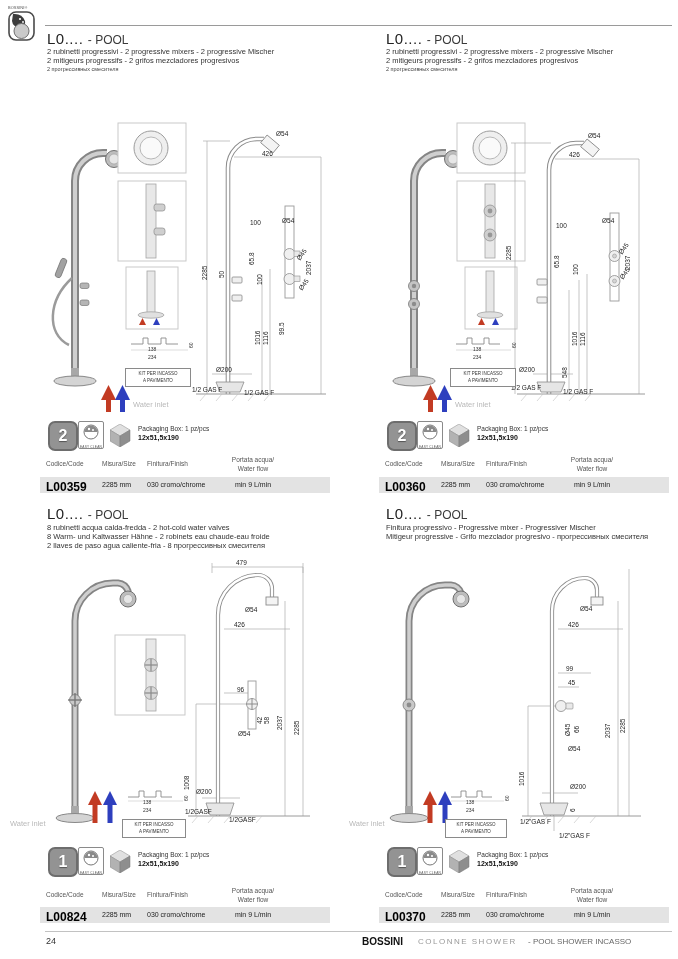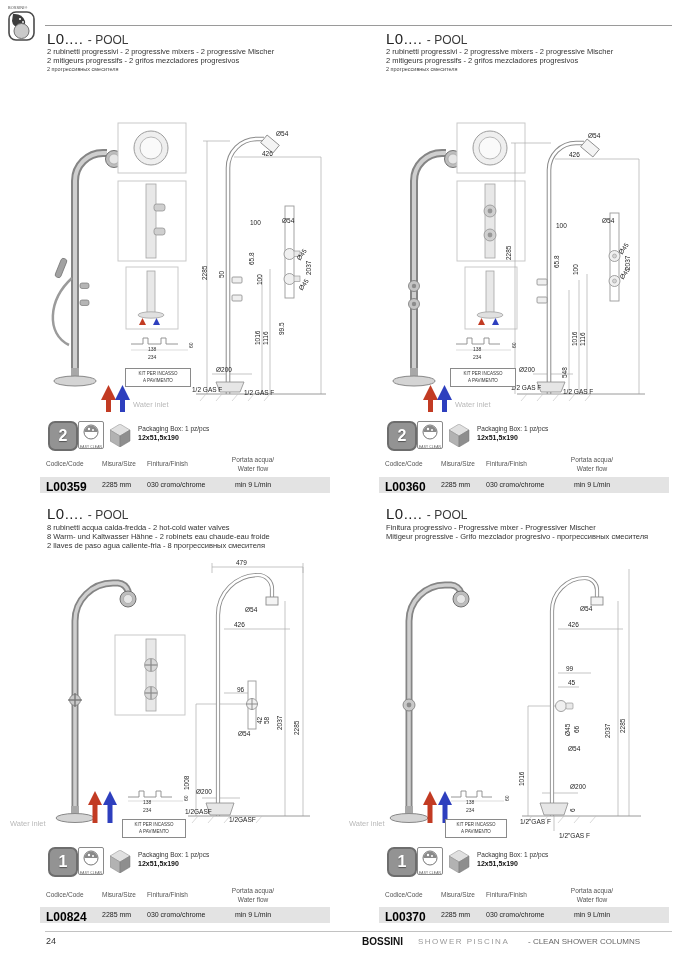--- a/index.html
+++ b/index.html
@@ -470,16 +470,16 @@
     <div class="band" style="top:404px;"></div>
     <span class="tcode" style="left:46px;top:407px;">L00370</span>
     <span class="tc" style="left:102px;top:408px;">2285 mm</span>
     <span class="tc" style="left:147px;top:408px;">030 cromo/chrome</span>
     <span class="tc cc" style="left:253px;top:408px;">min 9 L/min</span>
   </div>
 
   <div class="rule" style="left:45px;top:931px;width:627px;background:#c2c2c2;"></div>
   <span class="foot" style="left:46px;top:936px;color:#333;font-size:9px;">24</span>
   <span class="foot" style="left:362px;top:936px;color:#111;font-weight:bold;">BOSSINI</span>
-  <span class="foot" style="left:418px;top:937px;color:#999;font-size:8px;letter-spacing:1.5px;">SHOWER PISCINA</span>
-  <span class="foot" style="left:528px;top:937px;color:#666;font-size:8px;">- CLEAN SHOWER COLUMNS</span>
+  <span class="foot" style="left:418px;top:937px;color:#999;font-size:8px;letter-spacing:1.5px;">COLONNE SHOWER</span>
+  <span class="foot" style="left:528px;top:937px;color:#666;font-size:8px;">- POOL SHOWER INCASSO</span>
 
 </div>
 
 </body></html>

